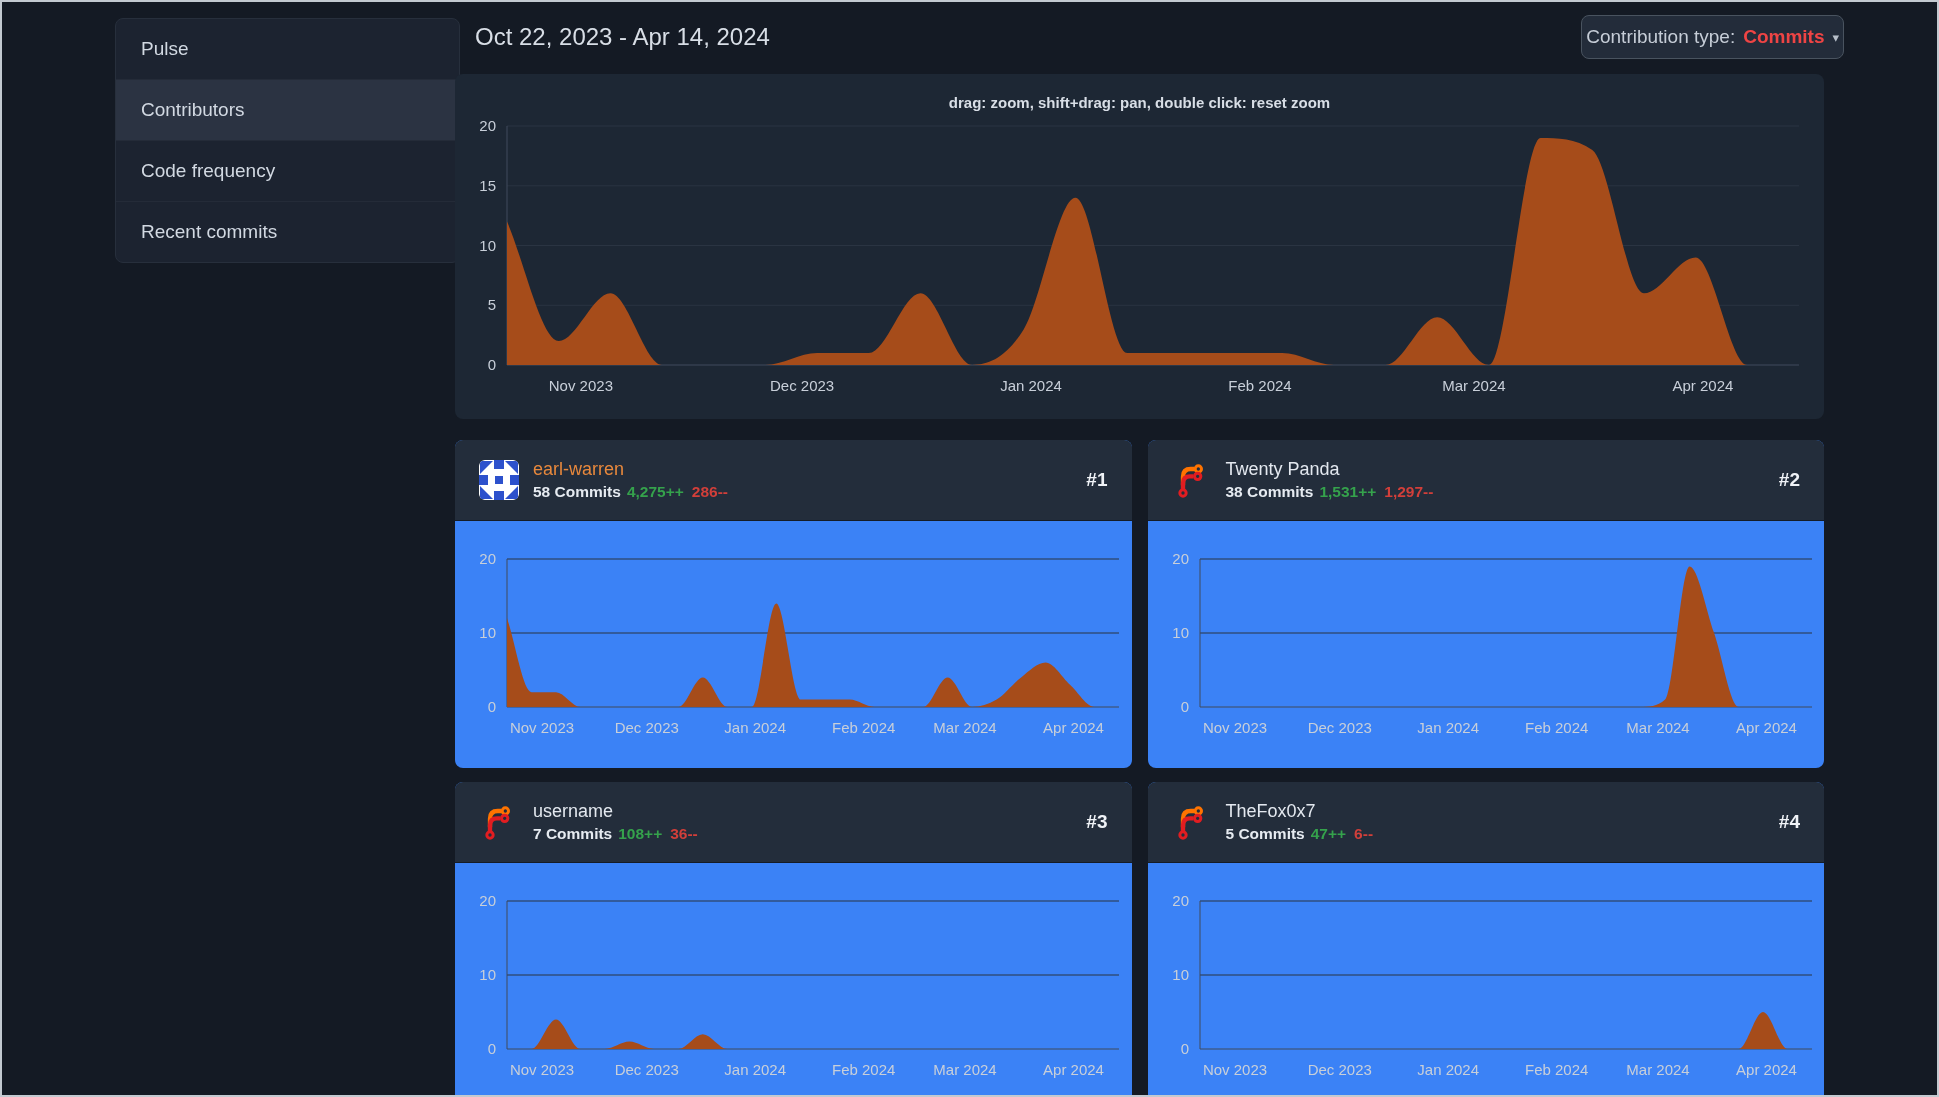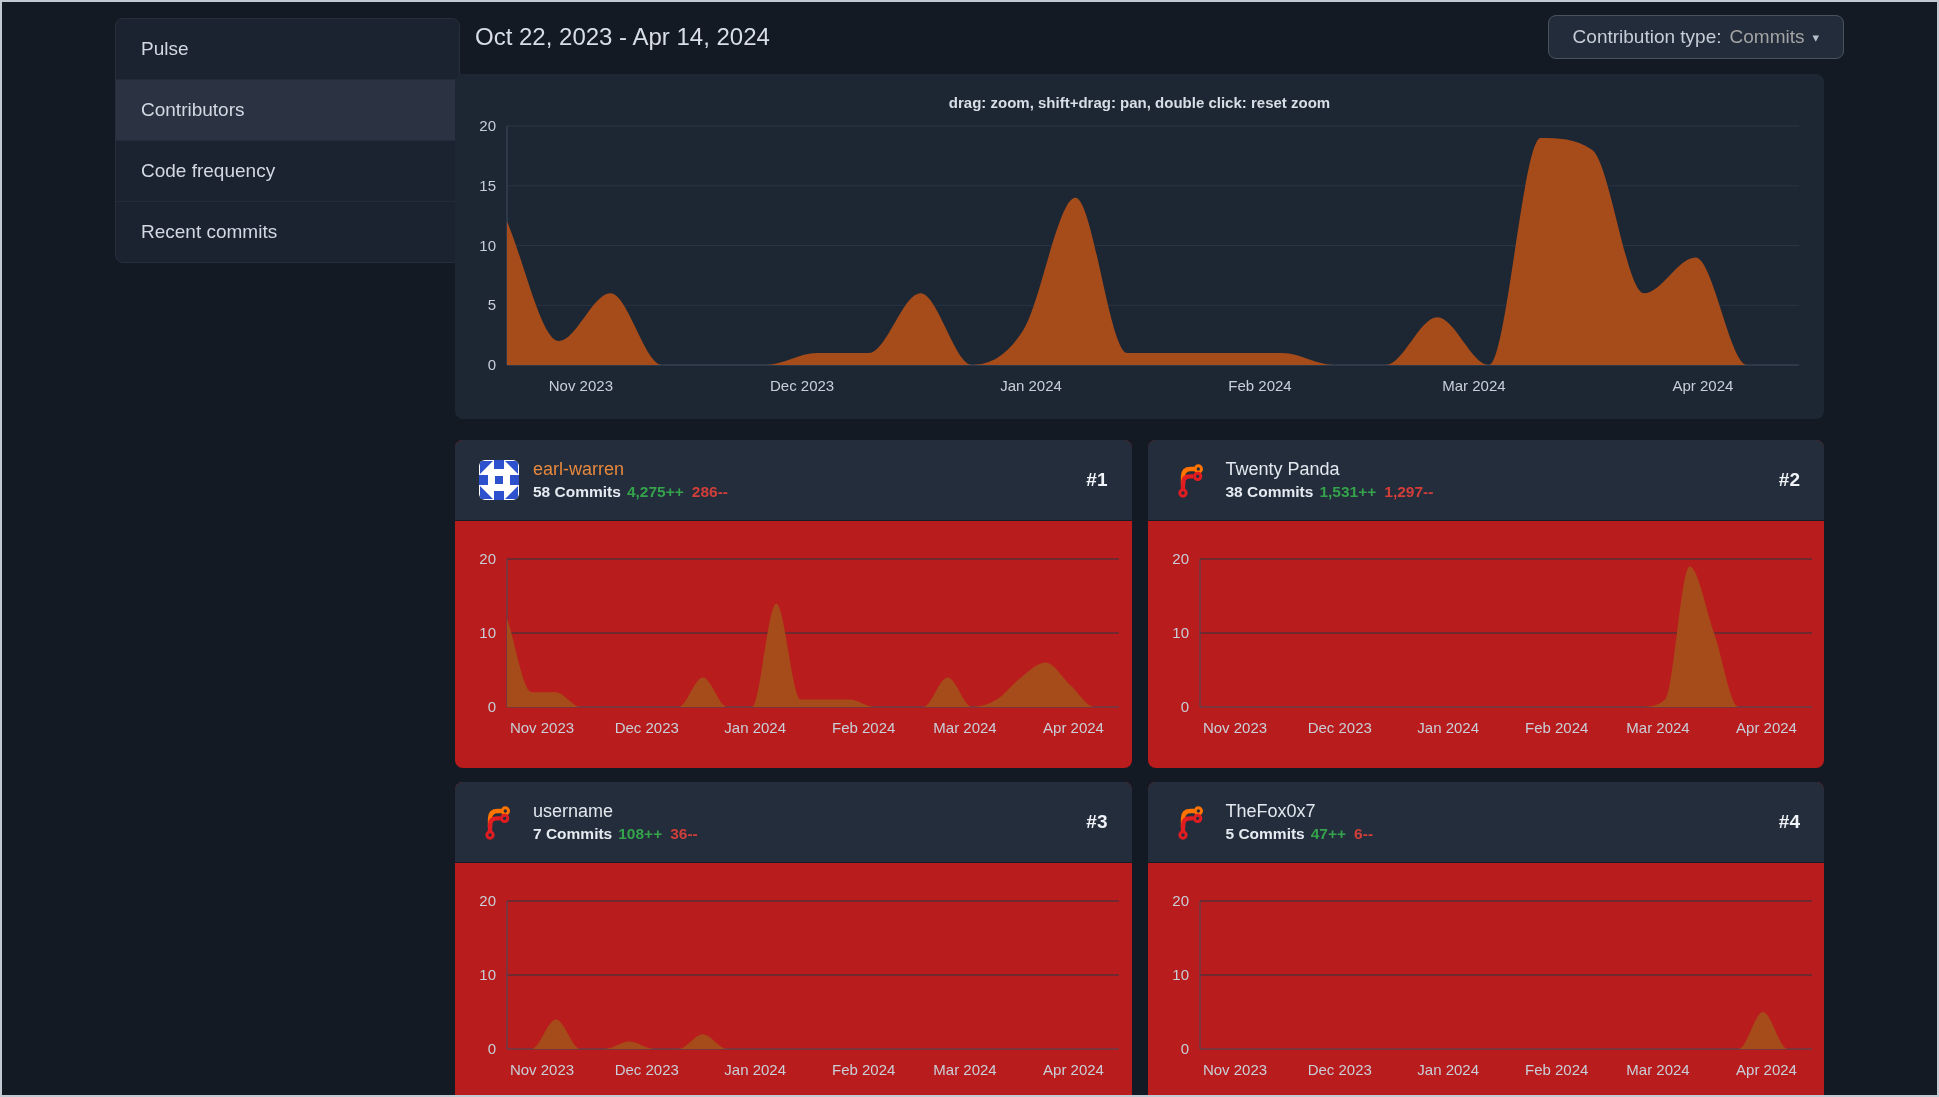--- a/index.html
+++ b/index.html
@@ -14,36 +14,36 @@
     border:1px solid #272f3c;border-radius:8px;overflow:hidden;box-sizing:border-box;}
   .side-item{height:60px;display:flex;align-items:center;padding:0 25px;font-size:19px;
     color:#d2d9e2;border-top:1px solid #242b38;cursor:pointer;}
   .side-item:first-child{border-top:none;}
   .side-item.selected{background:#2b3342;}
 
   
   .topbar{position:absolute;left:455px;top:13px;width:1369px;height:48px;
     display:flex;justify-content:space-between;align-items:center;margin-left:20px;}
   .daterange{font-size:24px;color:#d8dee6;}
-  .ctype-btn{height:44px;padding:0 24px;background:#232c3a;border:1px solid #49535f;
+  .ctype-btn{height:44px;padding:0 4px;background:#232c3a;border:1px solid #49535f;
     border-radius:8px;color:#c6cdd7;font-size:19px;display:flex;align-items:center;gap:8px;cursor:pointer;text-align:center;}
-  .ctype-btn .val{color:#a3a3a3;font-weight:400;}
+  .ctype-btn .val{color:#ef4444;font-weight:700;}
   .caret{font-size:13px;color:#b7bfc9;}
 
   
   .main-card{position:absolute;left:455px;top:74px;width:1369px;height:345px;
     background:#1d2734;border-radius:8px;}
   .hint{position:absolute;top:20px;left:0;right:0;text-align:center;
     font-size:15px;font-weight:700;color:#d8dee6;z-index:2;}
   .main-card .chart{position:absolute;inset:0;}
 
   
   .grid{position:absolute;left:455px;top:440px;width:1369px;
     display:grid;grid-template-columns:1fr 1fr;gap:14px 16px;}
-  .card{height:328px;background:#b91c1c;border-radius:8px;position:relative;}
+  .card{height:328px;background:#3b82f6;border-radius:8px;position:relative;}
   .card-head{height:80px;background:#232d3b;border-radius:8px 8px 0 0;
     display:flex;align-items:center;padding:0 24px;box-shadow:0 1px 0 #151c26;}
   .avatar{width:40px;height:40px;margin-right:14px;flex:0 0 auto;display:block;}
   .avatar.identicon{border-radius:6px;overflow:hidden;}
   .who{flex:1;min-width:0;}
   .name{font-size:18px;color:#e3e8ef;line-height:1.2;}
   .name.link{color:#e8883c;cursor:pointer;}
   .stats{font-size:15.5px;font-weight:700;color:#e6ebf1;margin-top:3px;}
   .stats .add{color:#35a24c;margin-left:6px;}
   .stats .del{color:#d23f3a;margin-left:8px;}

